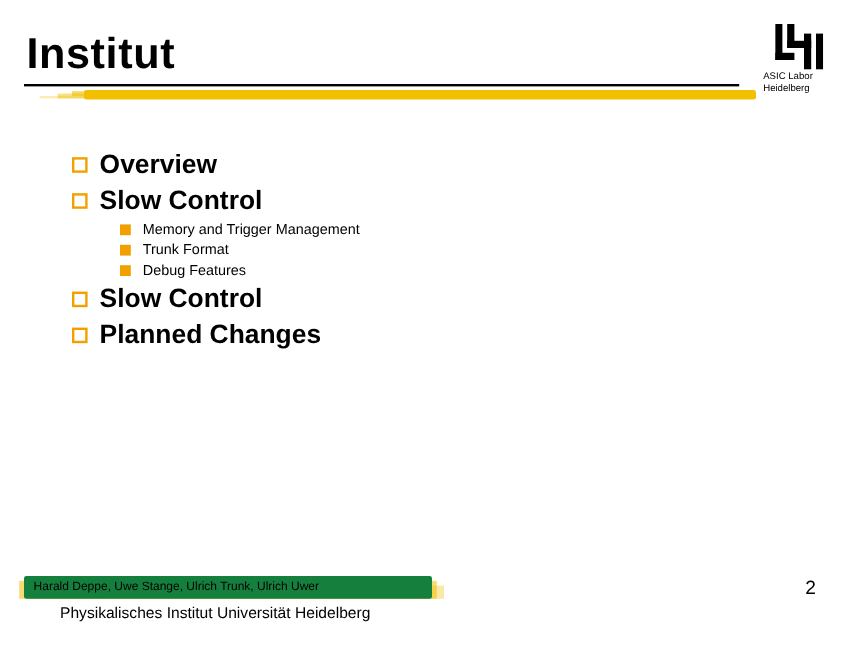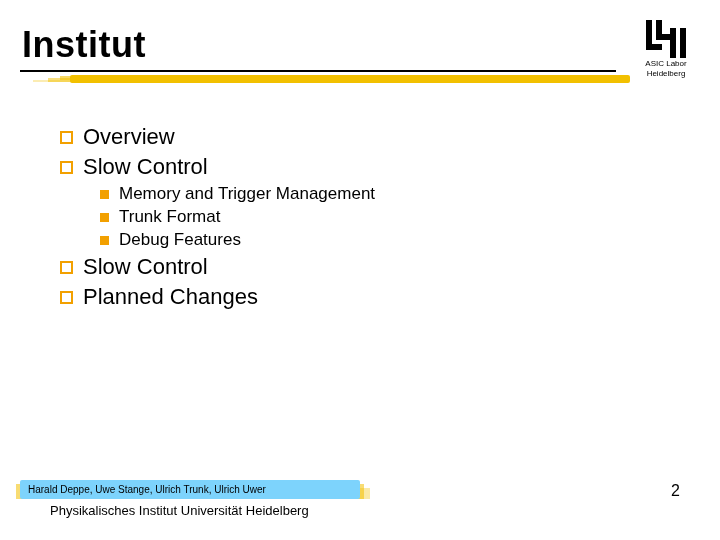--- a/index.html
+++ b/index.html
@@ -46,21 +46,21 @@
     box-shadow:
       -24px 1px 0 -2px rgba(242,192,0,0.5),
       -40px 2px 0 -3px rgba(242,192,0,0.3),
       -12px -1px 0 -2px rgba(242,192,0,0.6);
   }
   .logo {
     position: absolute;
     top: 20px;
     right: 24px;
     width: 60px;
-    text-align: center;
+    text-align: left;
   }
   .logo svg { display: block; margin: 0 auto; }
   .logo-text {
     font-size: 8px;
     line-height: 1.05;
     color: #000;
     margin-top: 2px;
   }
   .content {
     position: absolute;
@@ -68,54 +68,55 @@
     left: 60px;
     width: 560px;
   }
   .l1 {
     display: flex;
     align-items: center;
     gap: 10px;
     font-size: 22px;
     color: #000;
     margin: 4px 0;
+    font-weight: bold;
   }
   .l1 .bullet {
     width: 13px;
     height: 13px;
     border: 2px solid #f2a000;
     background: #fff;
     flex: 0 0 13px;
   }
   .l2-group { margin: 4px 0 4px 40px; }
   .l2 {
     display: flex;
     align-items: center;
     gap: 10px;
-    font-size: 17px;
+    font-size: 12px;
     color: #000;
     margin: 3px 0;
     text-align: center;
   }
   .l2 .bullet {
     width: 9px;
     height: 9px;
     background: #f2a000;
     flex: 0 0 9px;
   }
   .footer {
     position: absolute;
     left: 20px;
     bottom: 22px;
     width: 680px;
   }
   .footer-bar {
     width: 340px;
     padding: 4px 8px;
-    background: #7dd3fc;
+    background: #15803d;
     border-radius: 2px;
     box-shadow:
       6px 2px 0 -2px rgba(242,192,0,0.55),
       -6px 2px 0 -2px rgba(242,192,0,0.55),
       14px 4px 0 -4px rgba(242,192,0,0.35);
   }
   .footer-authors {
     font-size: 10px;
     color: #000;
   }

